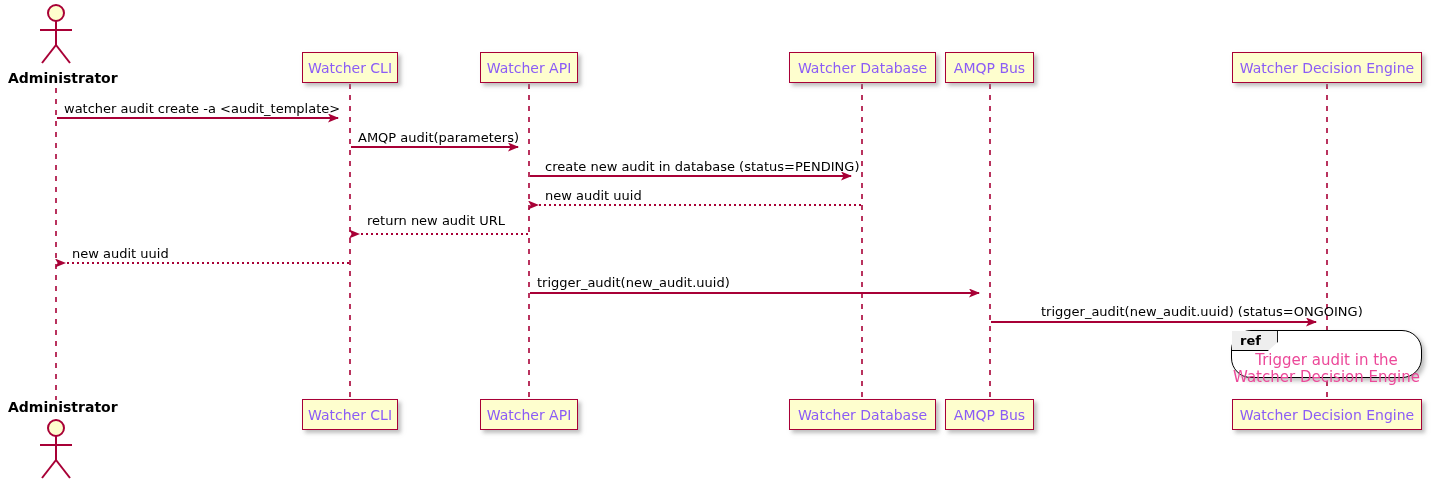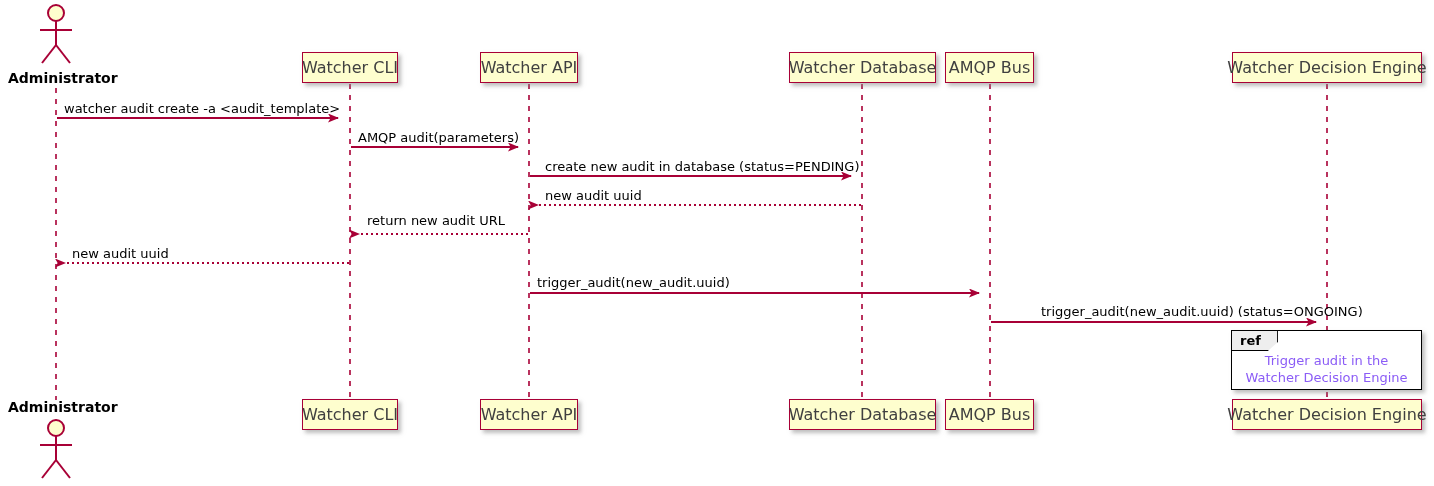--- a/index.html
+++ b/index.html
@@ -27,22 +27,22 @@
   }
   .participant-box {
     position: absolute;
     box-sizing: border-box;
     background: #FEFECE;
     border: 1.5px solid #A80036;
     box-shadow: 3px 3px 4px rgba(136,136,136,0.55);
     display: flex;
     align-items: center;
     justify-content: center;
-    font-size: 16px;
-    color: #404040;
+    font-size: 14px;
+    color: #8b5cf6;
     white-space: nowrap;
     font-family: "DejaVu Sans", sans-serif;
   }
   .actor-label {
     position: absolute;
     font-size: 14px;
     color: #000000;
     white-space: nowrap;
     font-family: "DejaVu Sans", sans-serif;
     font-weight: bold;
@@ -77,23 +77,23 @@
     padding: 0 16px 0 8px;
     clip-path: polygon(0 0, 100% 0, 100% 55%, 78% 100%, 0 100%);
     font-family: "DejaVu Sans", sans-serif;
   }
   .ref-body {
     position: absolute;
     left: 0;
     top: 21px;
     width: 100%;
     text-align: center;
-    font-size: 13px;
+    font-size: 15px;
     line-height: 17px;
-    color: #8b5cf6;
+    color: #ec4899;
     font-family: "DejaVu Sans", sans-serif;
   }
   .ref-body div { white-space: nowrap; }
 </style>
 </head>
 <body>
 
 <div id="diagram">
 
   <svg id="svg-layer" viewBox="0 0 1434 486" xmlns="http://www.w3.org/2000/svg">
@@ -168,21 +168,21 @@
 
   <div class="msg-label" style="left:64px; top:101px;">watcher audit create -a &lt;audit_template&gt;</div>
   <div class="msg-label" style="left:358px; top:130px;">AMQP audit(parameters)</div>
   <div class="msg-label" style="left:545px; top:159px;">create new audit in database (status=PENDING)</div>
   <div class="msg-label" style="left:545px; top:188px;">new audit uuid</div>
   <div class="msg-label" style="left:367px; top:213px;text-align:center;">return new audit URL</div>
   <div class="msg-label" style="left:72px; top:246px;">new audit uuid</div>
   <div class="msg-label" style="left:537px; top:275px;">trigger_audit(new_audit.uuid)</div>
   <div class="msg-label" style="left:997px; top:304px;margin-left:44px;">trigger_audit(new_audit.uuid) (status=ONGOING)</div>
 
-  <div class="ref-frame" style="left:1231px; top:330px; width:191px; height:60px;">
+  <div class="ref-frame" style="left:1231px; top:330px; width:191px; height:48px;border-radius:20px;">
     <div class="ref-tab">ref</div>
     <div class="ref-body">
       <div>Trigger audit in the</div>
       <div>Watcher Decision Engine</div>
     </div>
   </div>
 
 </div>
 
 </body></html>

